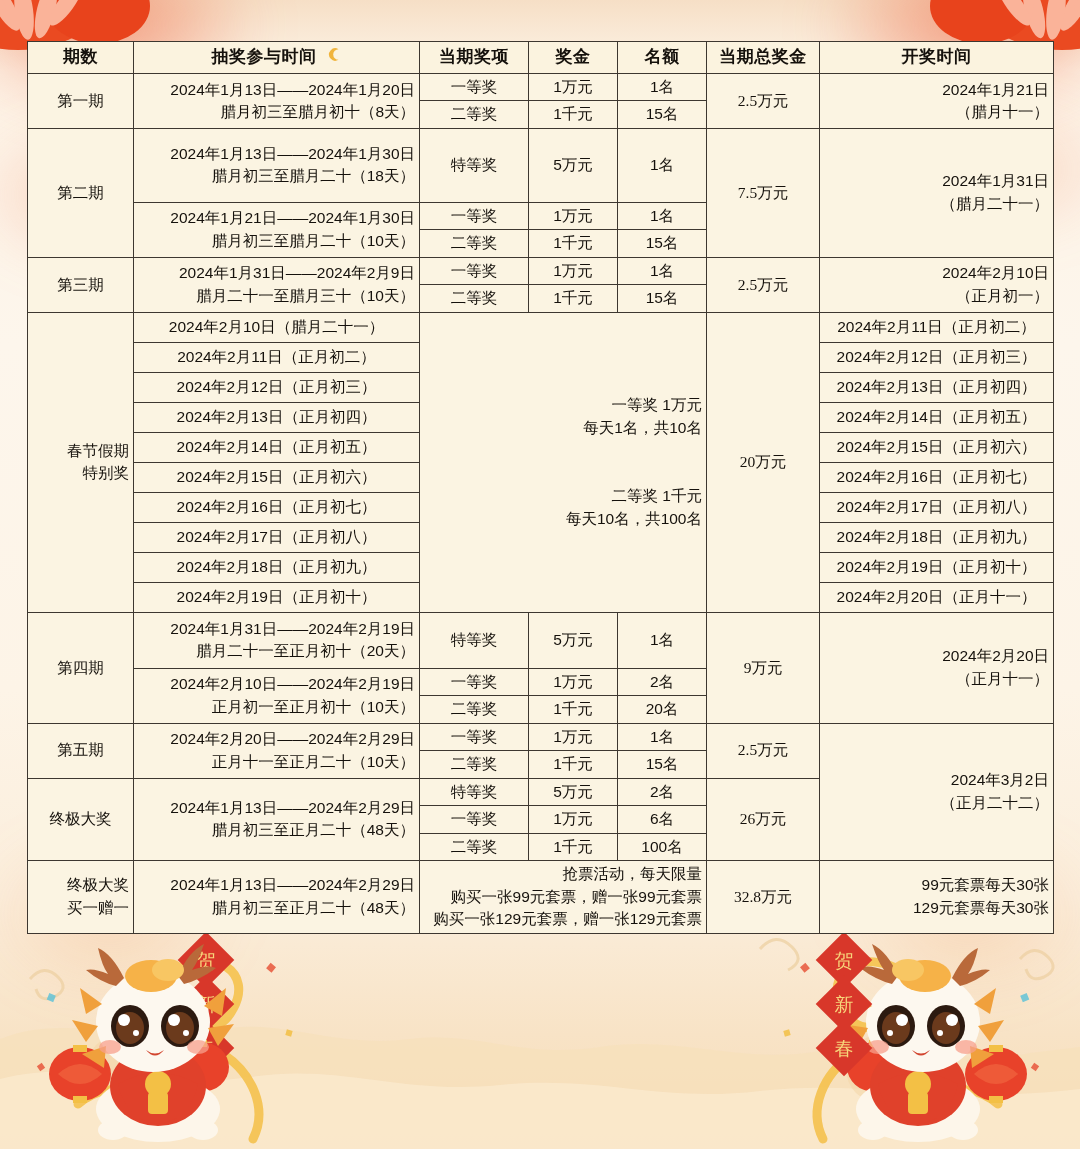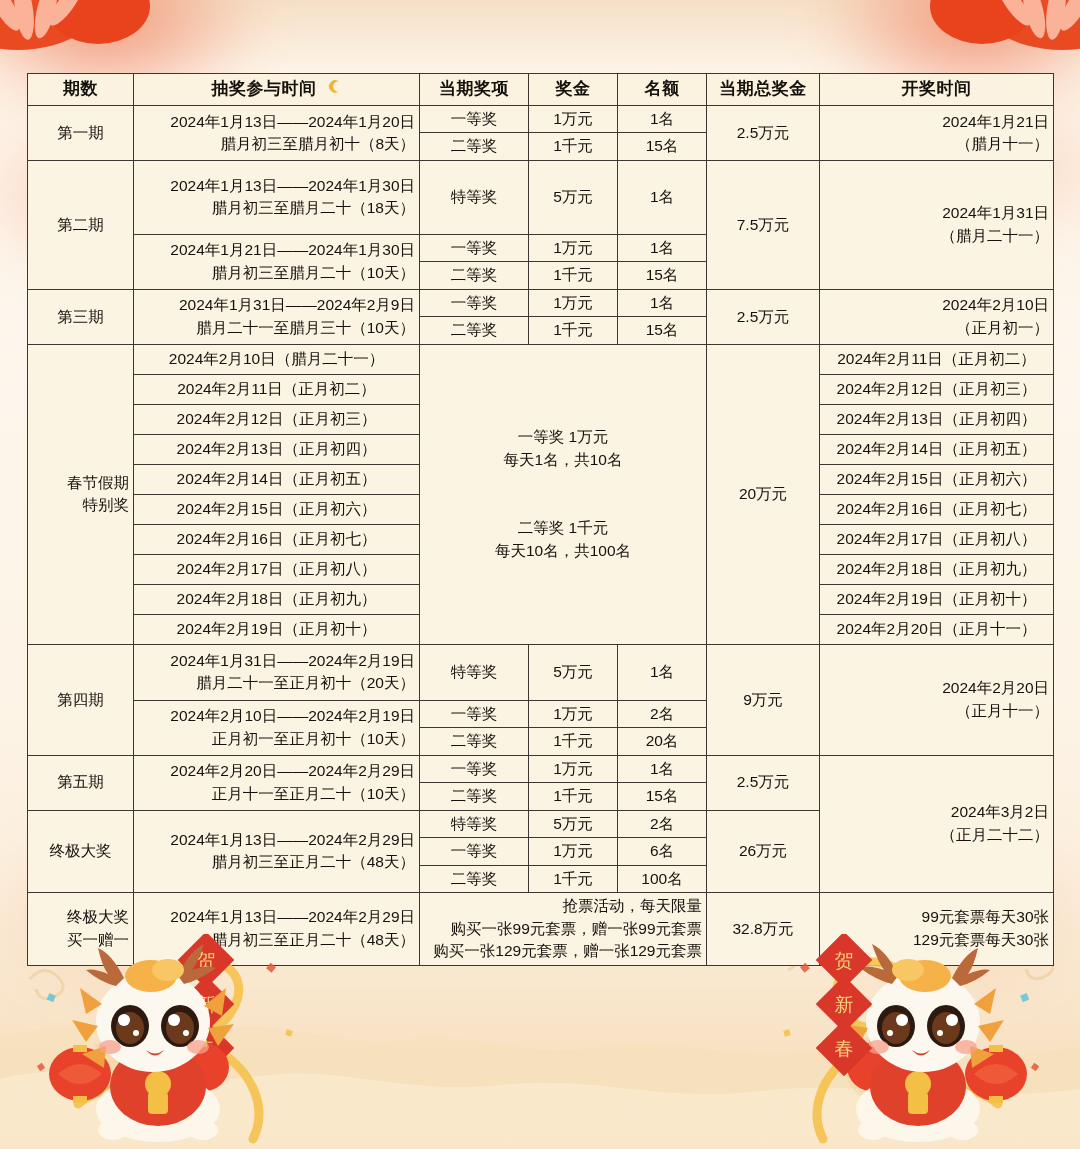--- a/index.html
+++ b/index.html
@@ -61,21 +61,20 @@
     position: absolute;
     left: 27px;
     top: 41px;
     width: 1026px;
   }
   table.sched {
     border-collapse: collapse;
     width: 1026px;
     table-layout: fixed;
     background: transparent;
-    margin-top: 32px;
   }
   table.sched td, table.sched th {
     border: 1.6px solid #3d3730;
     background: #fbf4e2;
     text-align: center;
     vertical-align: middle;
     color: #15110c;
     font-size: 15.5px;
     line-height: 1.45;
     padding: 2px 4px;
@@ -84,35 +83,35 @@
   table.sched th {
     font-weight: bold;
     font-size: 17px;
     height: 32px;
     background: #fbf3df;
     letter-spacing: .5px;
   }
   td.per   { font-size: 15.5px; }
   td.tm    { font-size: 15.5px; }
   td.prz, td.amt, td.qty { font-size: 15.5px; }
-  td.tot   { font-size: 15.5px; }
+  td.tot   { font-size: 15.5px; font-family: Liberation Serif, serif; }
   td.draw  { font-size: 15.5px; }
 
   .two-line span { display: block; text-align: right; }
 
   
   .hdr-inline { display: inline-flex; align-items: flex-start; gap: 10px; }
   .moon-ico { display: inline-block; }
 
   
   td.special-mid {
     font-size: 16px;
     line-height: 1.75;
   }
-  td.special-mid .grp { margin: 0; }
+  td.special-mid .grp { margin: 0; text-align: right; }
   td.special-mid .gap { height: 46px; }
 
   
   .dragon { position: absolute; bottom: 0; pointer-events: none; }
   .dragon-left  { left: 18px;  width: 330px; height: 215px; }
   .dragon-right { right: 22px; width: 330px; height: 215px; }
 </style>
 </head>
 <body>
 

